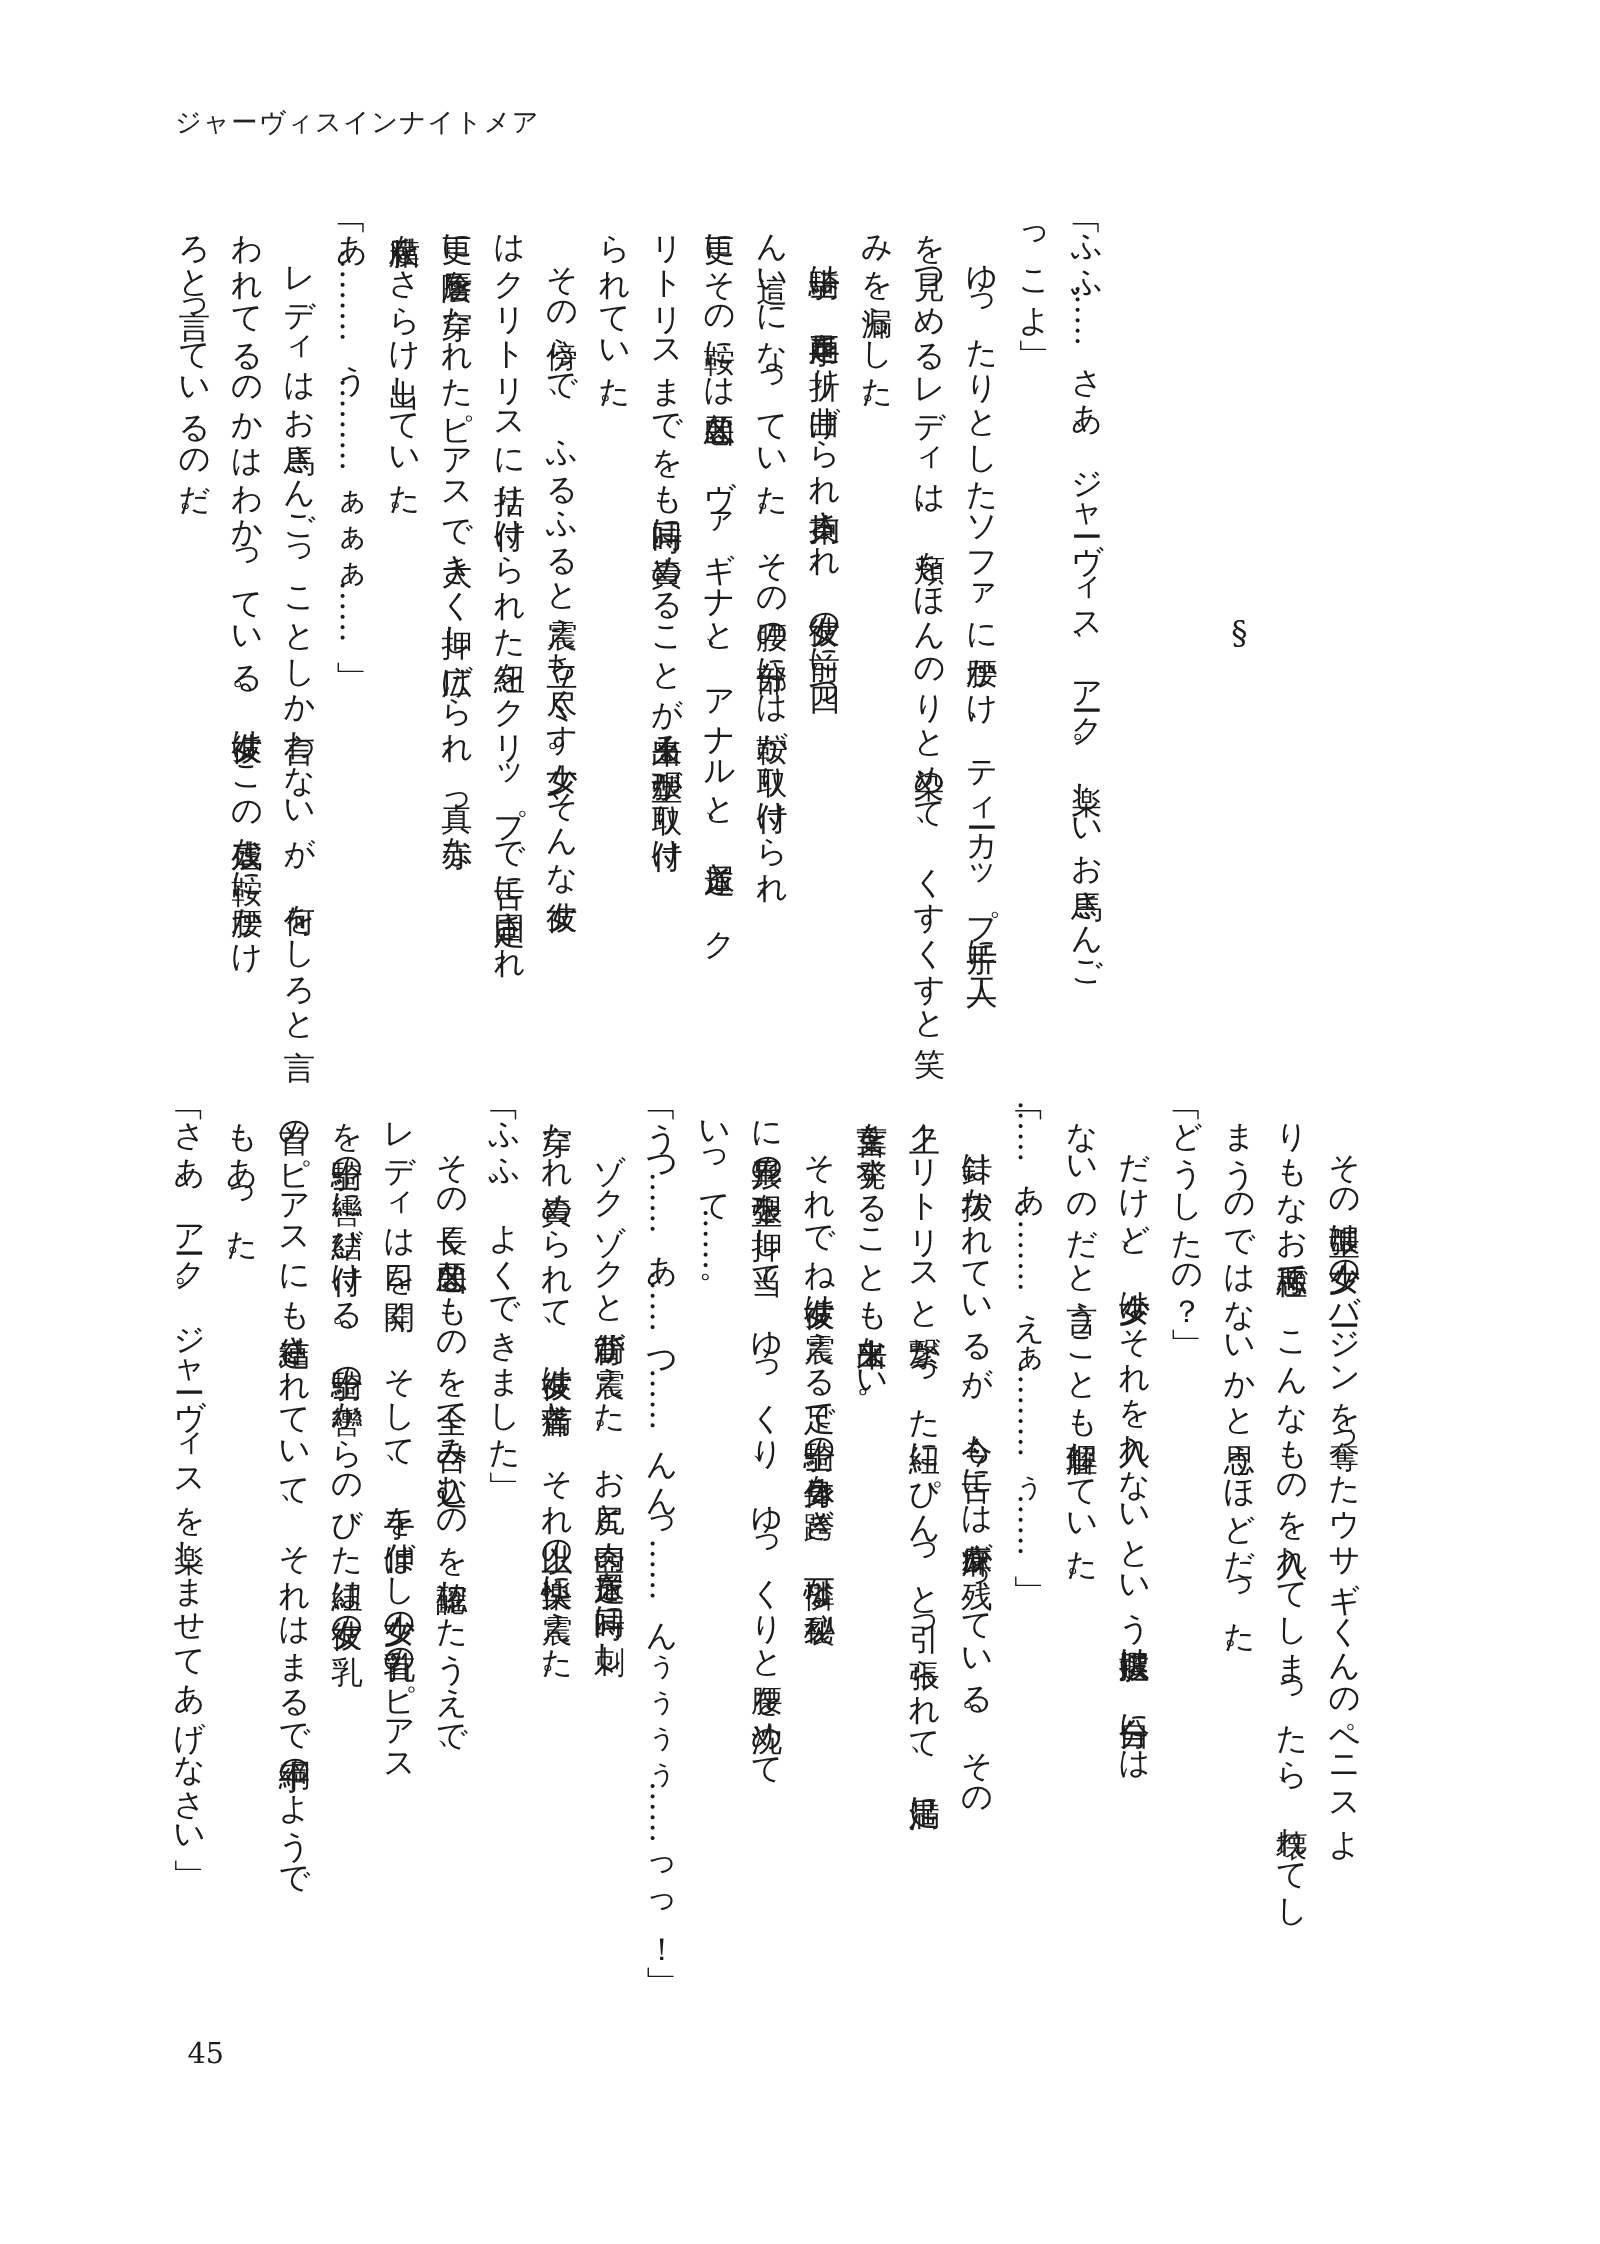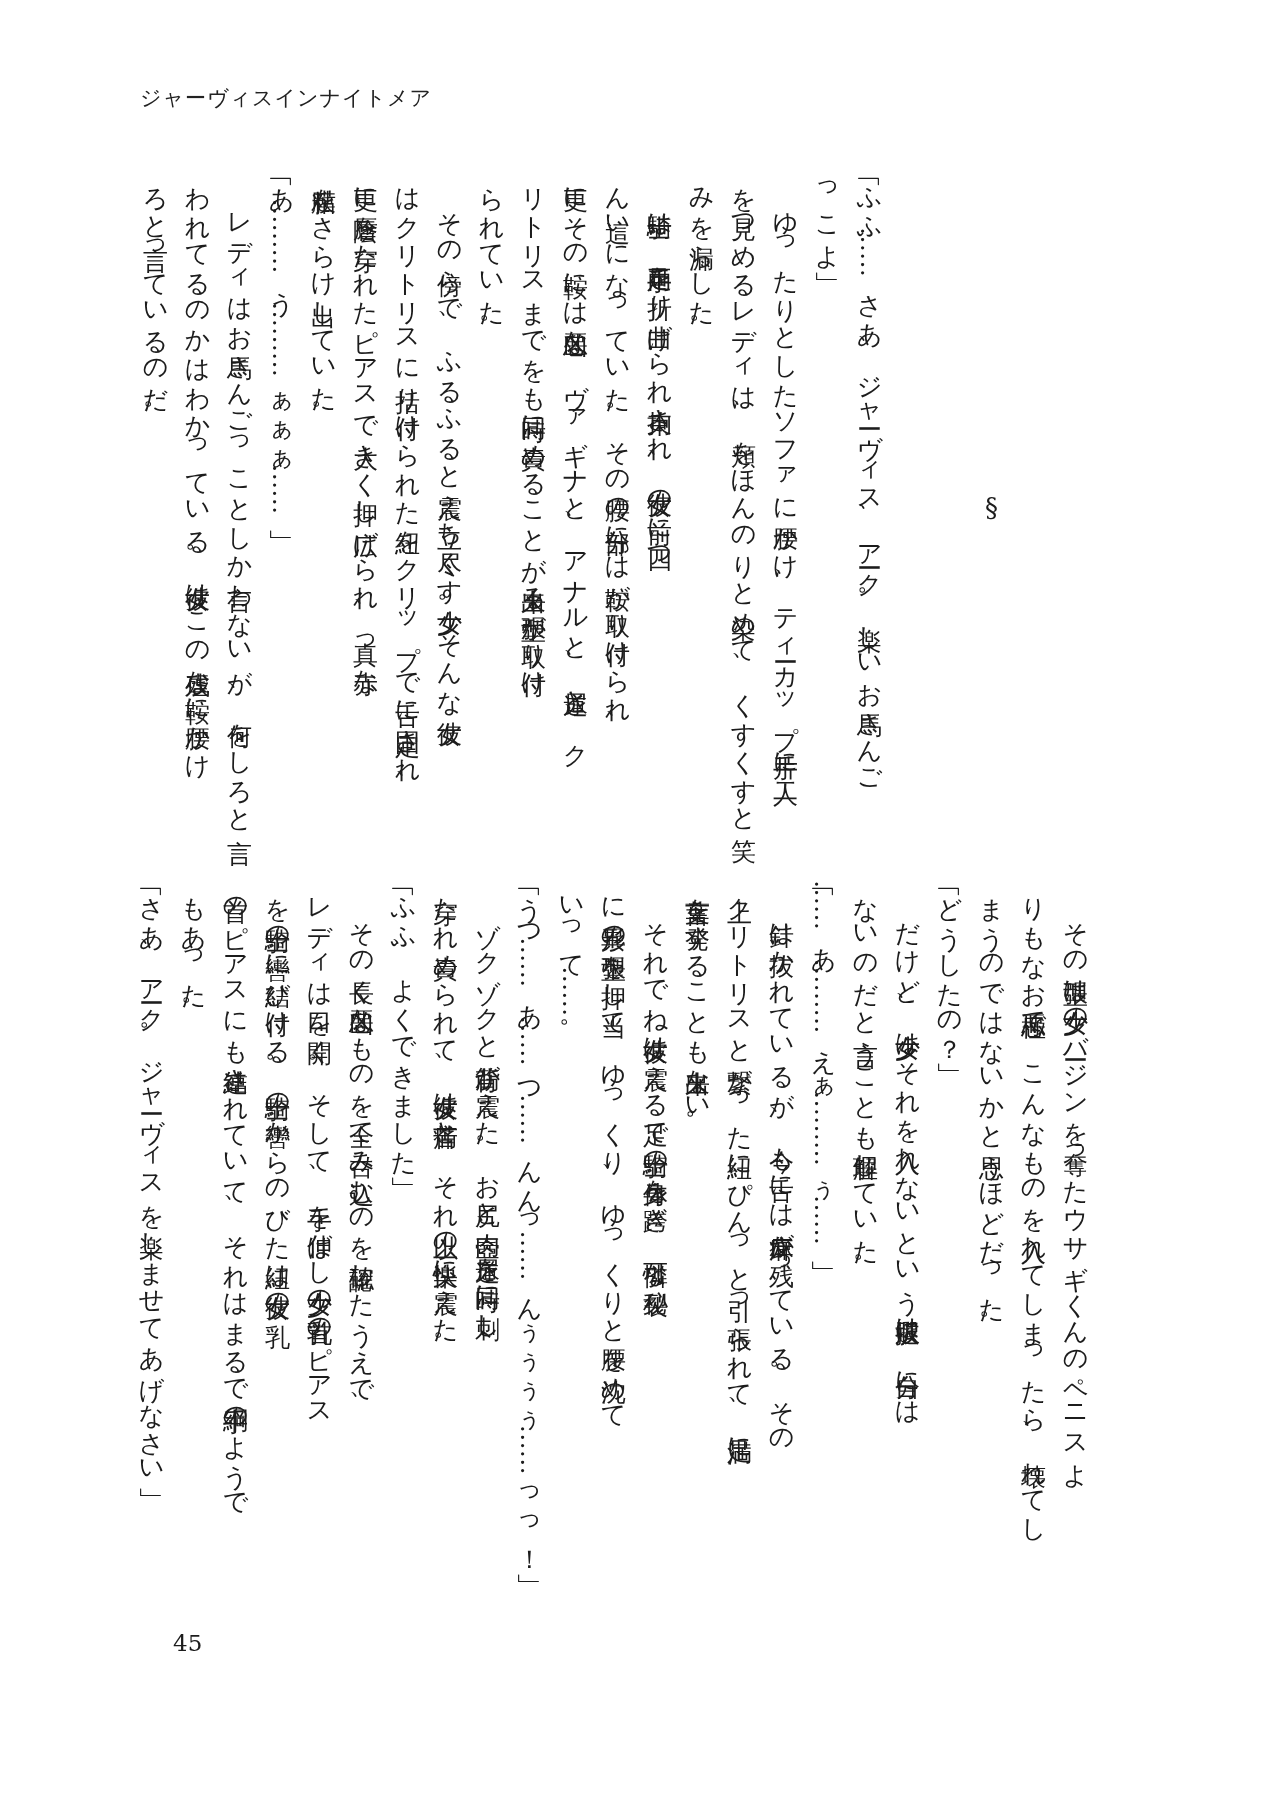--- a/index.html
+++ b/index.html
@@ -60,21 +60,20 @@
   }
   .vblock p.indent {
     text-indent: 1em;
   }
   .folio {
     position: absolute;
     left: 150px;
     top: 1630px;
     font-size: 23px;
     color: #1c1c1c;
-    margin-left: 23px;
   }
 </style>
 </head>
 <body>
 
 <div id="page">
 
   <div class="running-head">ジャーヴィスインナイトメア</div>
 
   <div class="section-mark">§</div>

